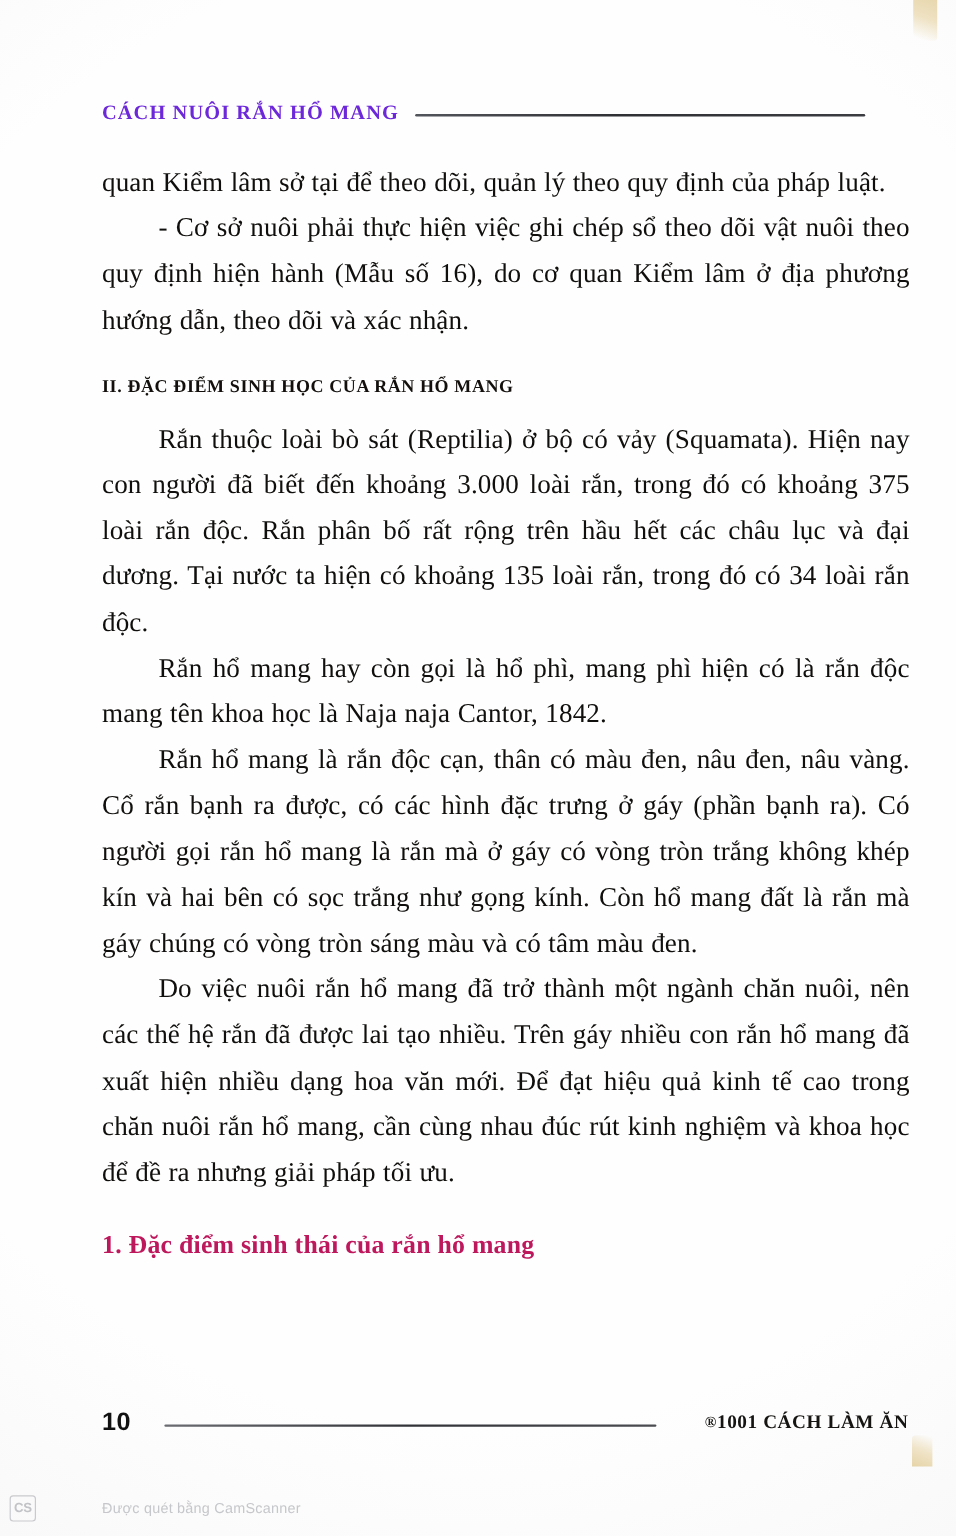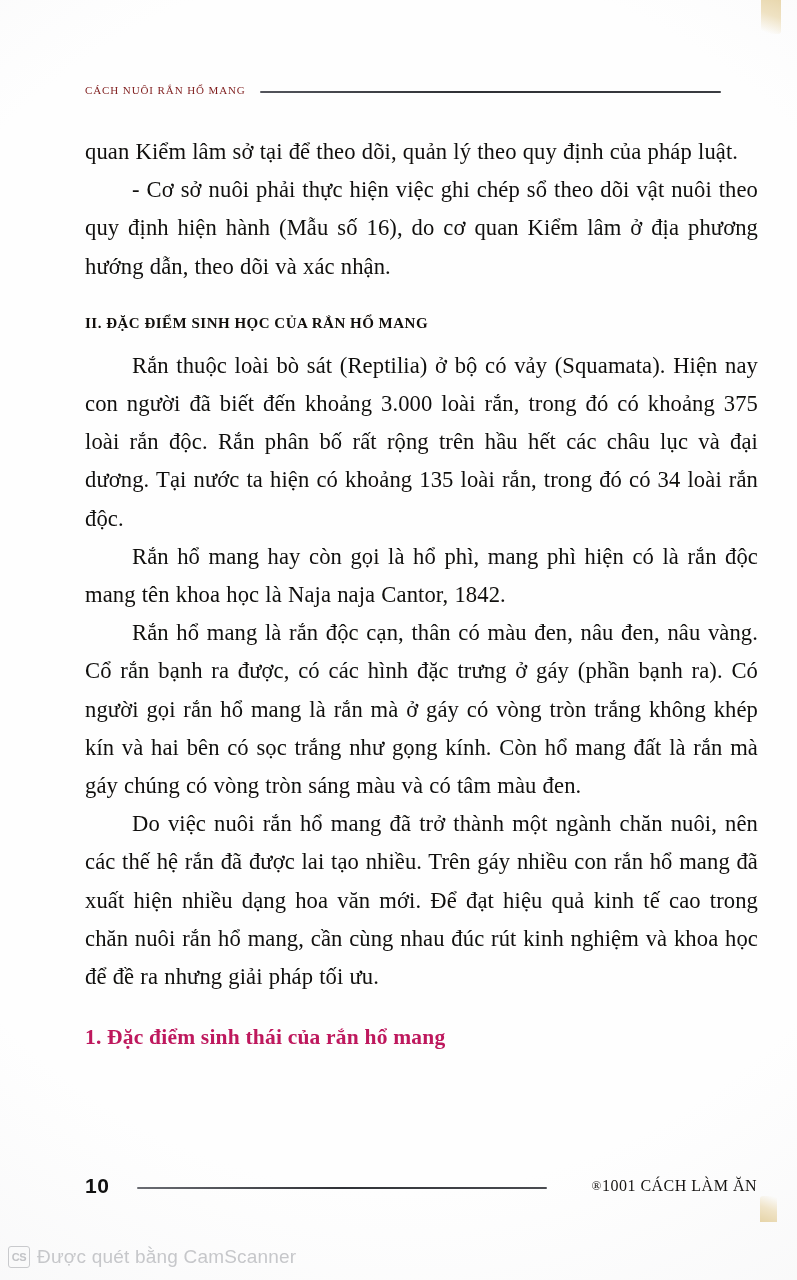--- a/index.html
+++ b/index.html
@@ -55,25 +55,25 @@
     position: absolute;
     top: 84px;
     left: 85px;
     right: 40px;
     display: flex;
     align-items: center;
     gap: 14px;
   }
   .running-head-title {
     font-family: "Liberation Serif", "DejaVu Serif", serif;
-    font-weight: normal;
-    font-size: 11px;
+    font-weight: bold;
+    font-size: 17px;
     letter-spacing: 0.9px;
     white-space: nowrap;
-    color: #7f1d1d;
+    color: #6d28d9;
   }
   .running-head-rule {
     flex: 1 1 auto;
     height: 2px;
     margin-top: 3px;
     margin-right: 36px;
     background: linear-gradient(90deg, #53555c 0%, #2e3034 45%, #3a3c41 100%);
     border-radius: 1px;
   }
 
@@ -136,21 +136,21 @@
     flex: 1 1 auto;
     height: 2px;
     margin-top: 4px;
     background: linear-gradient(90deg, #6a6c72 0%, #303237 50%, #4a4c51 100%);
     border-radius: 1px;
     max-width: 410px;
   }
   .footer-imprint {
     margin-left: auto;
     font-family: "Liberation Serif", "DejaVu Serif", serif;
-    font-weight: normal;
+    font-weight: bold;
     font-size: 16px;
     letter-spacing: 0.5px;
     white-space: nowrap;
     color: #161412;
   }
   .footer-imprint .reg {
     font-size: 13px;
     vertical-align: 1px;
   }
 
@@ -173,24 +173,25 @@
     justify-content: center;
     font-family: "Liberation Sans", "DejaVu Sans", sans-serif;
     font-size: 11px;
     font-weight: bold;
     color: #c2c3c6;
     letter-spacing: -0.3px;
     text-align: right;
   }
   .watermark-text {
     font-family: "Liberation Sans", "DejaVu Sans", sans-serif;
-    font-size: 19px;
+    font-size: 12px;
     color: #c6c7ca;
     letter-spacing: 0.2px;
     white-space: nowrap;
+    margin-left: 48px;
   }
 </style>
 </head>
 <body>
 
 <div class="page">
 
   <div class="scan-tint"></div>
   <div class="corner-artifact tr"></div>
   <div class="corner-artifact br"></div>

